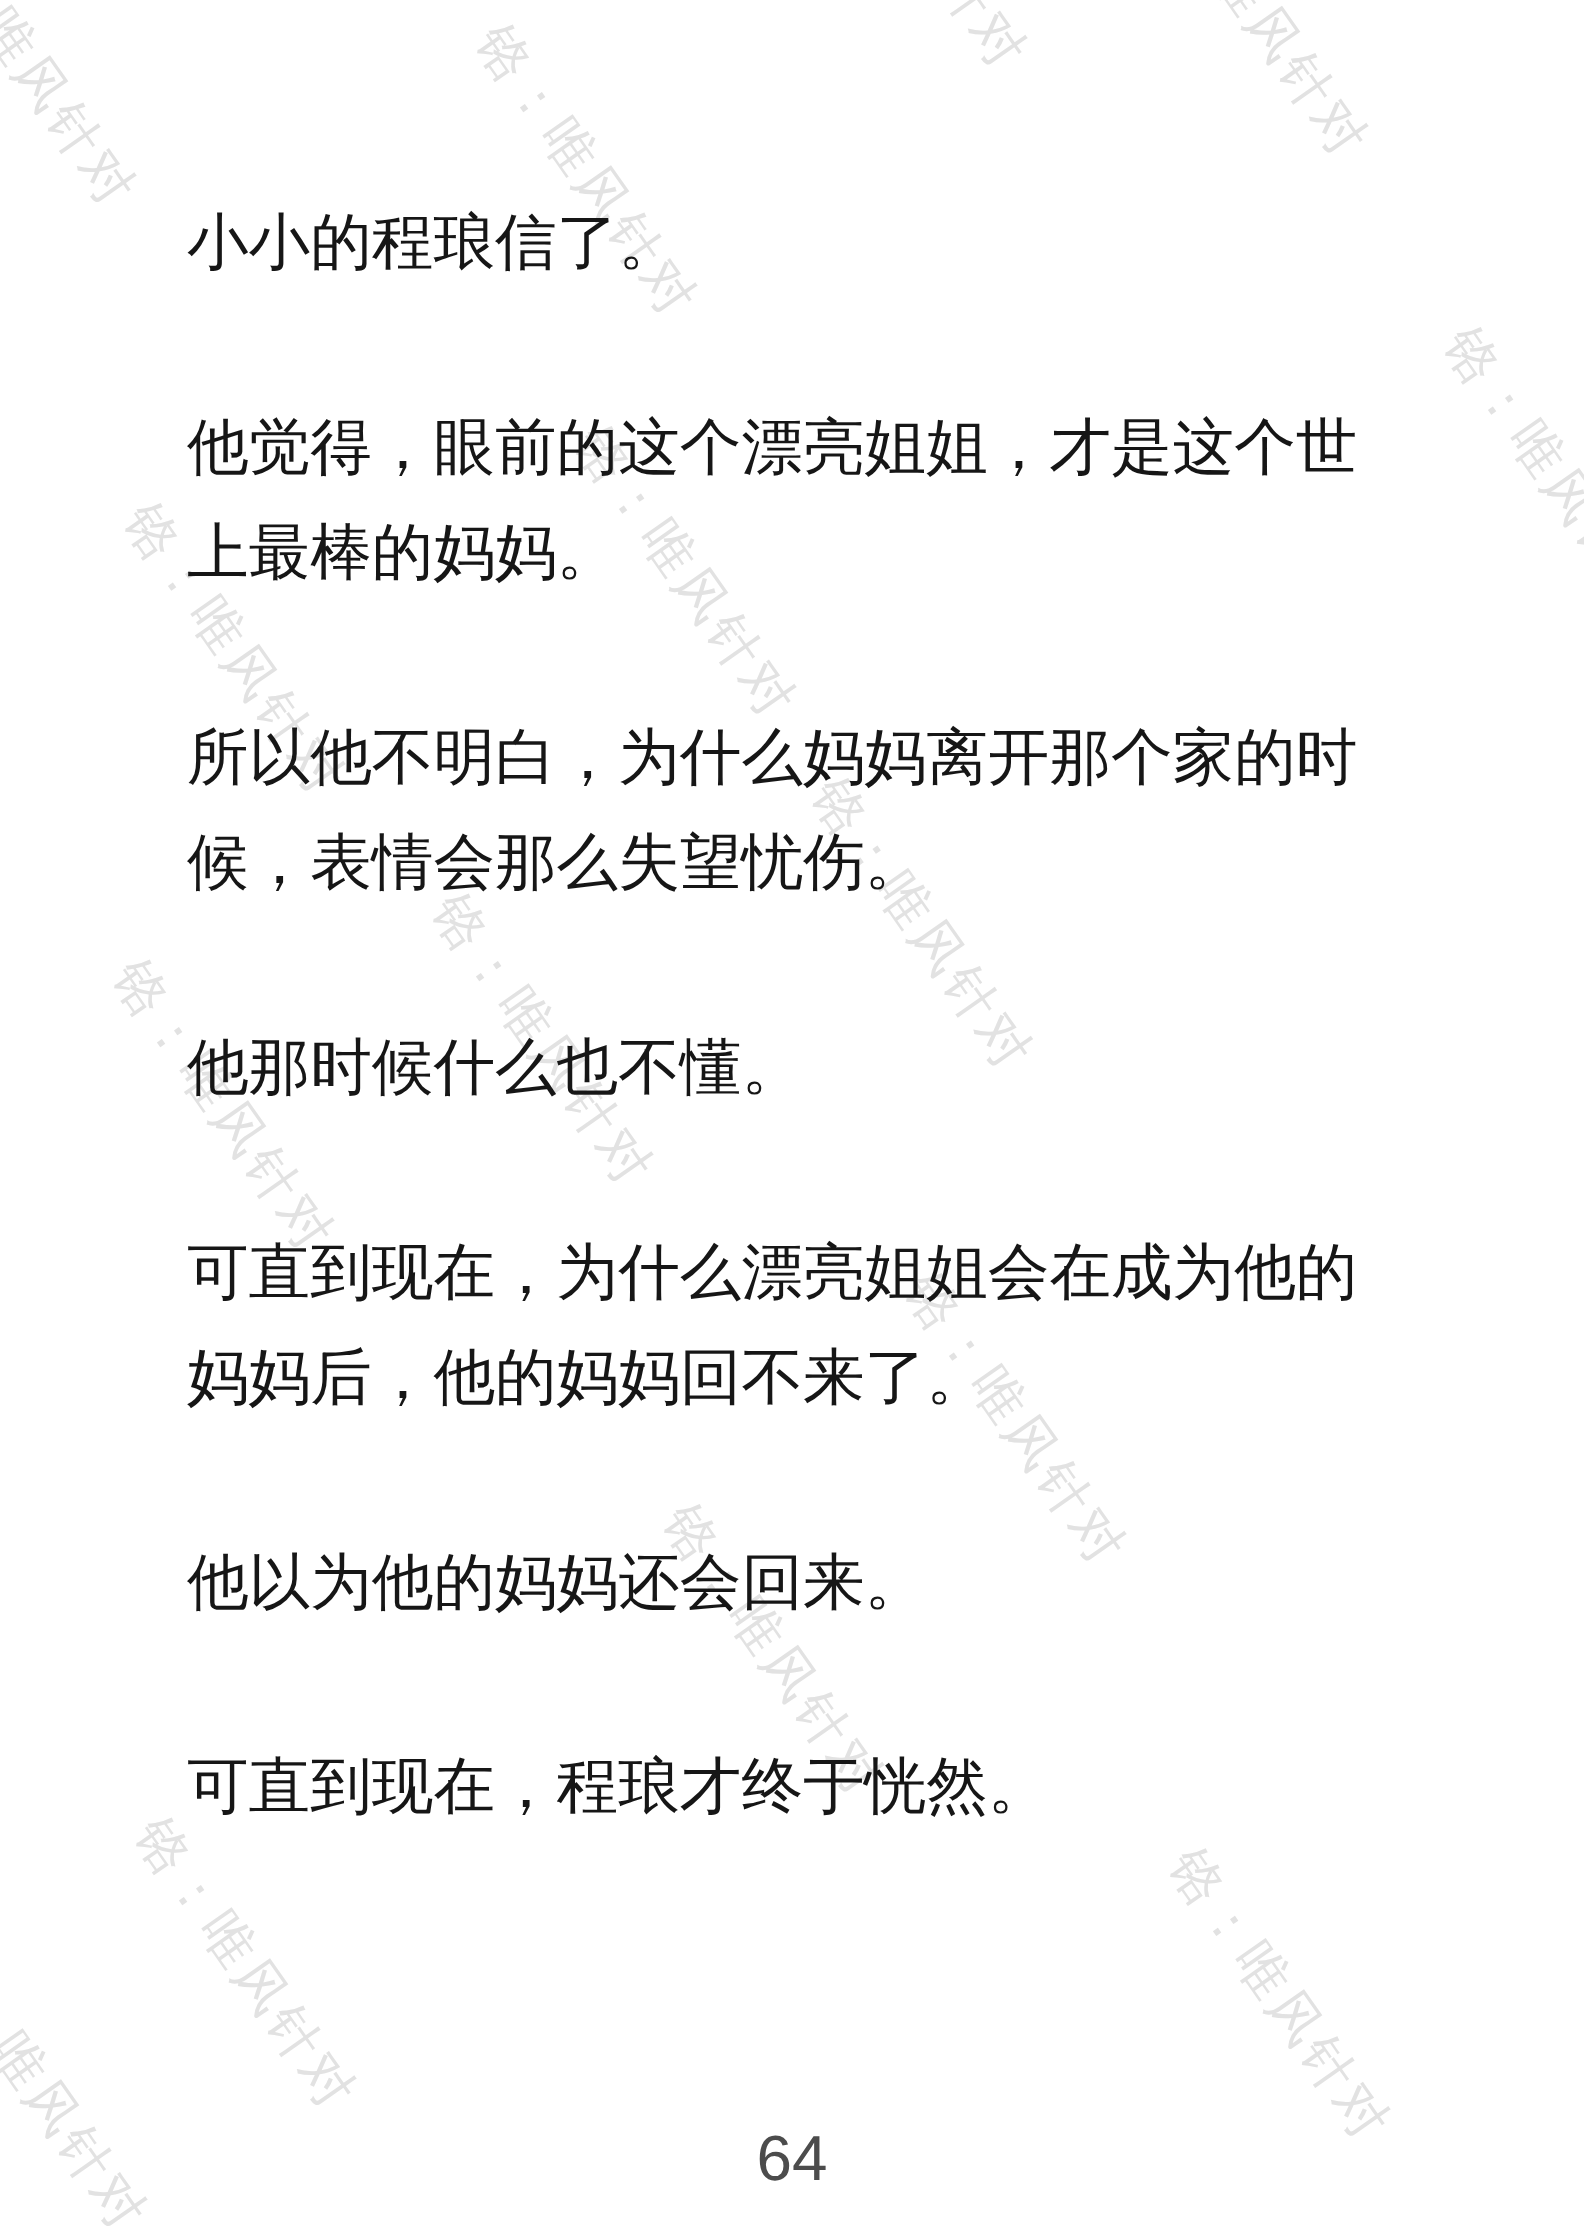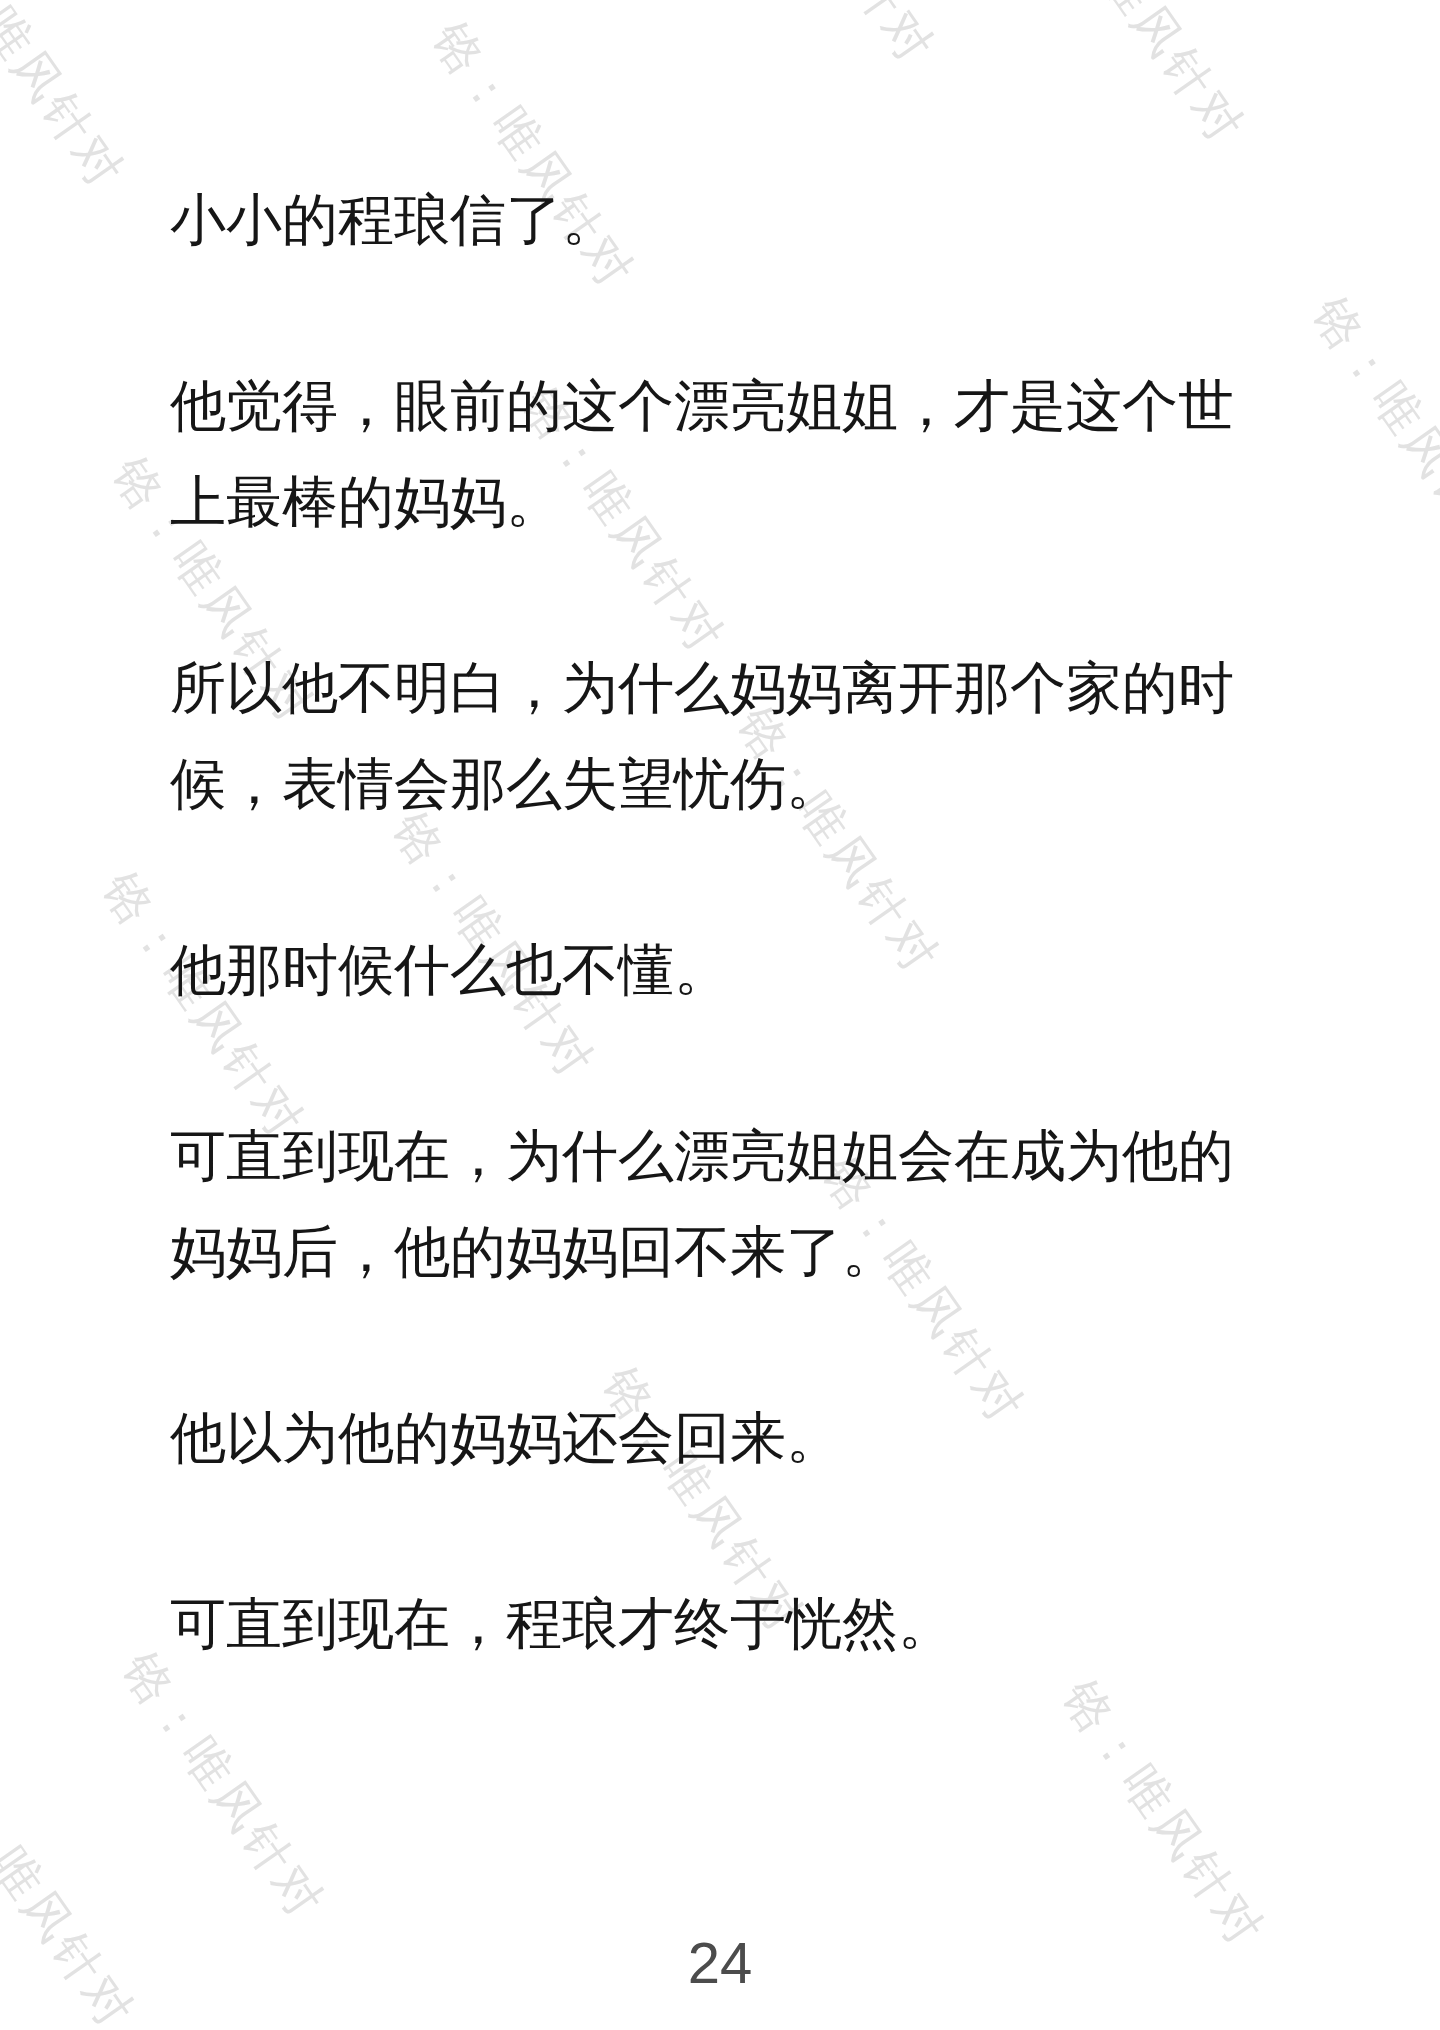--- a/index.html
+++ b/index.html
@@ -105,15 +105,15 @@
         <div class="line">妈妈后，他的妈妈回不来了。</div>
       </div>
       <div class="para">
         <div class="line">他以为他的妈妈还会回来。</div>
       </div>
       <div class="para">
         <div class="line">可直到现在，程琅才终于恍然。</div>
       </div>
     </div>
 
-  <div class="page-number">24</div>
+  <div class="page-number">64</div>
 
 </div>
 
 </body></html>

